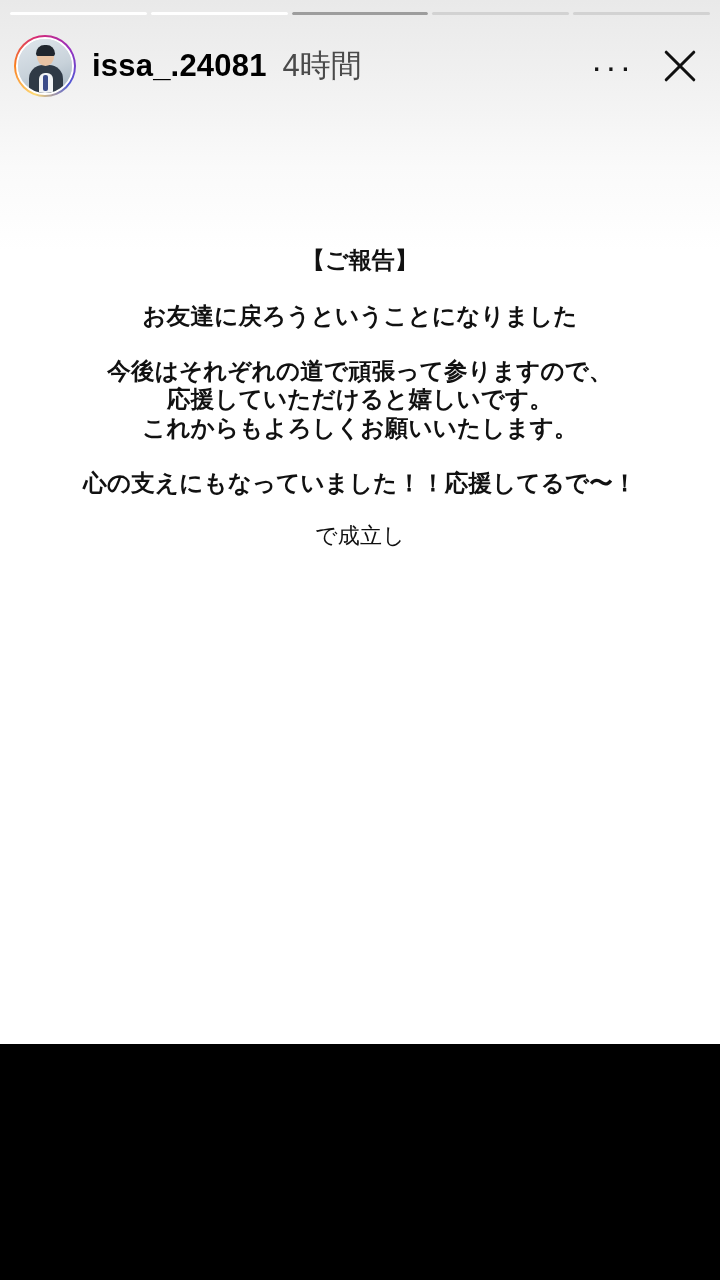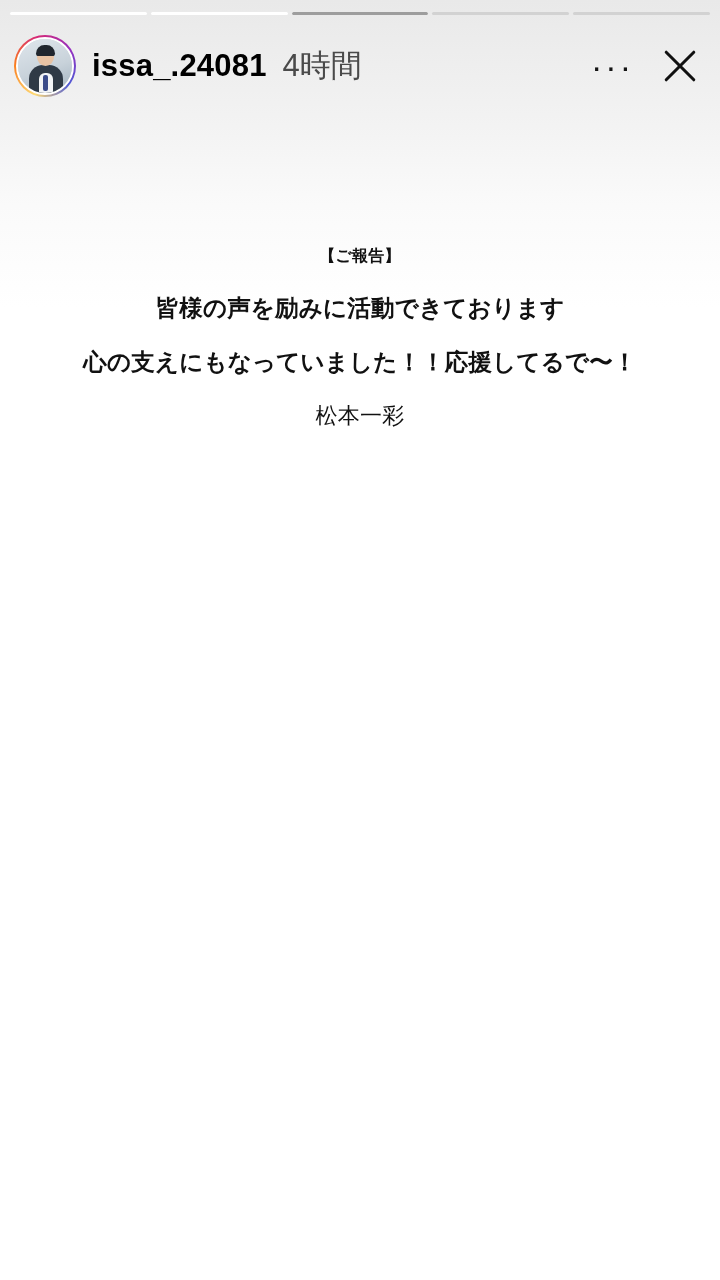--- a/index.html
+++ b/index.html
@@ -6,21 +6,21 @@
     margin: 0;
     padding: 0;
     background: #000;
   }
   body {
     font-family: "Liberation Sans", "DejaVu Sans", sans-serif;
   }
   .story {
     position: relative;
     width: 720px;
-    height: 1280px;
+    height: 1044px;
     overflow: hidden;
     background: #eab308;
   }
   
   .story-bg {
     position: absolute;
     inset: 0;
     background: linear-gradient(180deg, #e9e9e9 0%, #f2f2f2 9%, #fafafa 16%, #ffffff 24%, #ffffff 100%);
   }
 
@@ -151,21 +151,21 @@
   }
   .para {
     font-size: 23.5px;
     line-height: 1.22;
     font-weight: 700;
     margin: 0 0 26px 0;
     letter-spacing: 0.2px;
     white-space: pre-line;
   }
   .para.title {
-    font-size: 16px;
+    font-size: 23px;
     margin-bottom: 28px;
   }
   .para.signature {
     font-weight: 400;
     font-size: 22px;
     margin-top: 6px;
     margin-bottom: 0;
   }
 </style>
 </head>
@@ -205,17 +205,20 @@
     </div>
     <div class="username">issa_.24081</div>
     <div class="timestamp">4時間</div>
     <div class="header-spacer"></div>
     <div class="more-icon">···</div>
     <div class="close-icon"></div>
   </div>
 
   <div class="content">
     <p class="para title">【ご報告】</p>
-    <p class="para">皆様の声を励みに活動できております</p>
+    <p class="para">お友達に戻ろうということになりました</p>
+    <p class="para">今後はそれぞれの道で頑張って参りますので、
+応援していただけると嬉しいです。
+これからもよろしくお願いいたします。</p>
     <p class="para">心の支えにもなっていました！！応援してるで〜！</p>
-    <p class="para signature">松本一彩</p>
+    <p class="para signature">で成立し</p>
   </div>
 </div>
 
 </body></html>

